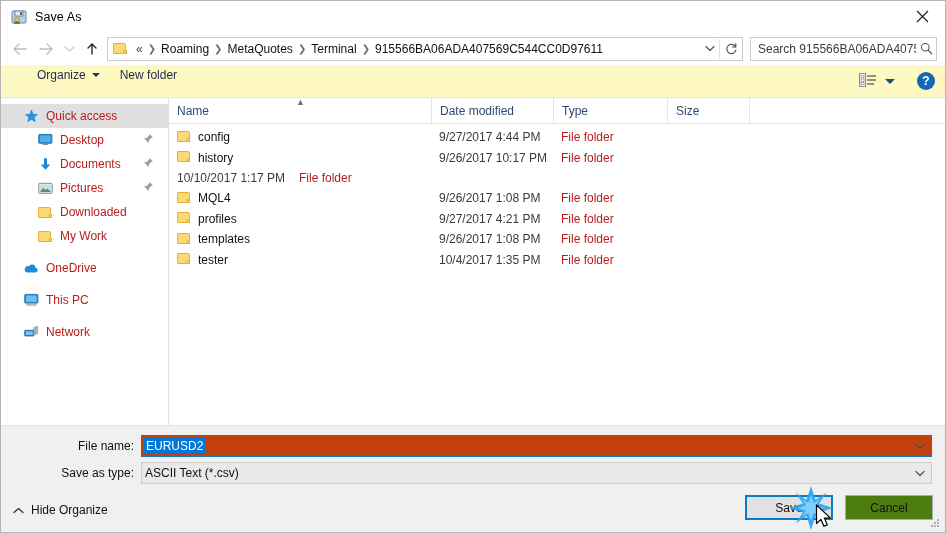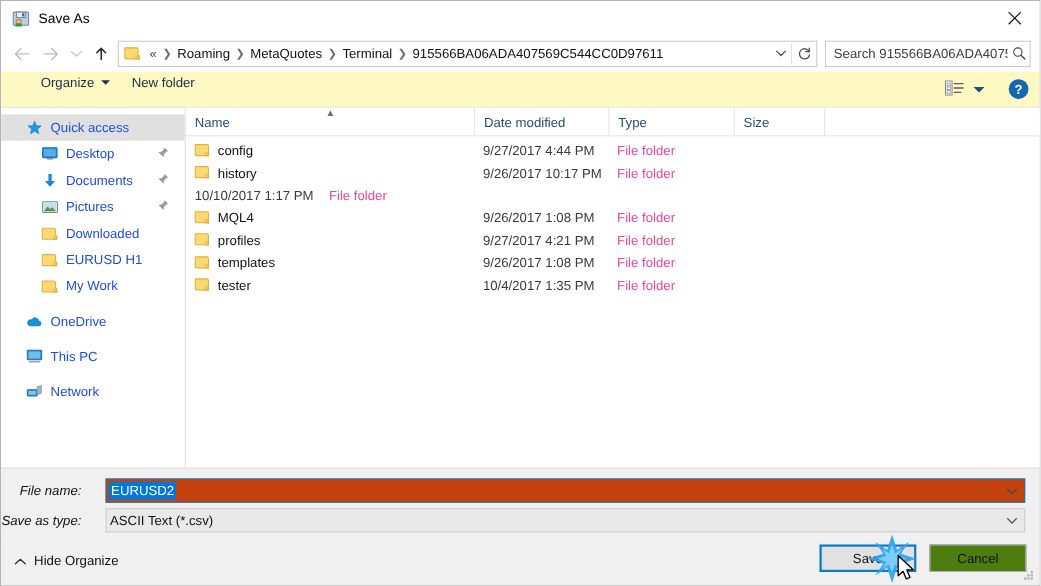--- a/index.html
+++ b/index.html
@@ -201,21 +201,21 @@
     border-right: 1px solid #e0e0e0;
     background: #ffffff;
     padding-top: 6px;
     overflow: hidden;
   }
   .sb-item {
     height: 24px;
     display: flex;
     align-items: center;
     font-size: 12px;
-    color: #1d4ed8;
+    color: #b91c1c;
     position: relative;
     white-space: nowrap;
   }
   .sb-item.selected { background: #e0e0e0; }
   .sb-item .sb-icon {
     width: 16px; height: 16px;
     flex: none;
     display:flex; align-items:center; justify-content:center;
     margin-right: 7px;
     position: relative;
@@ -284,21 +284,21 @@
     padding-left: 8px;
     white-space: nowrap;
     overflow: hidden;
   }
   .cell-name {
     width: 262px; flex:none;
     display:flex; align-items:center;
   }
   .cell-name .f-icon { margin-right: 8px; flex:none; }
   .cell-date { width: 122px; flex:none; color:#3a3a3a; }
-  .cell-type { width: 114px; flex:none; color:#ec4899; }
+  .cell-type { width: 114px; flex:none; color:#b91c1c; }
   .cell-size { width: 82px; flex:none; }
 
   
   .folder {
     width: 14px; height: 12px;
     position: relative;
     display:inline-block;
   }
   .folder::before {
     content:"";
@@ -331,28 +331,27 @@
     padding-top: 8px;
     box-sizing: border-box;
   }
   .form-row {
     display:flex;
     align-items:center;
     height: 24px;
     margin-bottom: 3px;
   }
   .form-label {
-    width: 95px;
+    width: 140px;
     flex: none;
     text-align: right;
-    padding-right: 22px;
+    padding-right: 7px;
     font-size: 12px;
     color: #111111;
     box-sizing: border-box;
-    font-style: italic;
   }
   .field {
     flex: 1 1 auto;
     margin-right: 13px;
     height: 22px;
     box-sizing: border-box;
     display:flex;
     align-items:center;
     position: relative;
   }
@@ -624,26 +623,20 @@
         </span>
       </div>
 
       <div class="sb-item lvl1">
         <span class="sb-icon">
             <span class="folder"></span>
           </span>
         <span>Downloaded</span>
       </div>
 
-      <div class="sb-item lvl1">
-        <span class="sb-icon">
-            <span class="folder"></span>
-          </span>
-        <span>EURUSD H1</span>
-      </div>
 
       <div class="sb-item lvl1">
         <span class="sb-icon">
             <span class="folder"></span>
           </span>
         <span>My Work</span>
       </div>
 
 
       <div class="sb-gap"></div>

